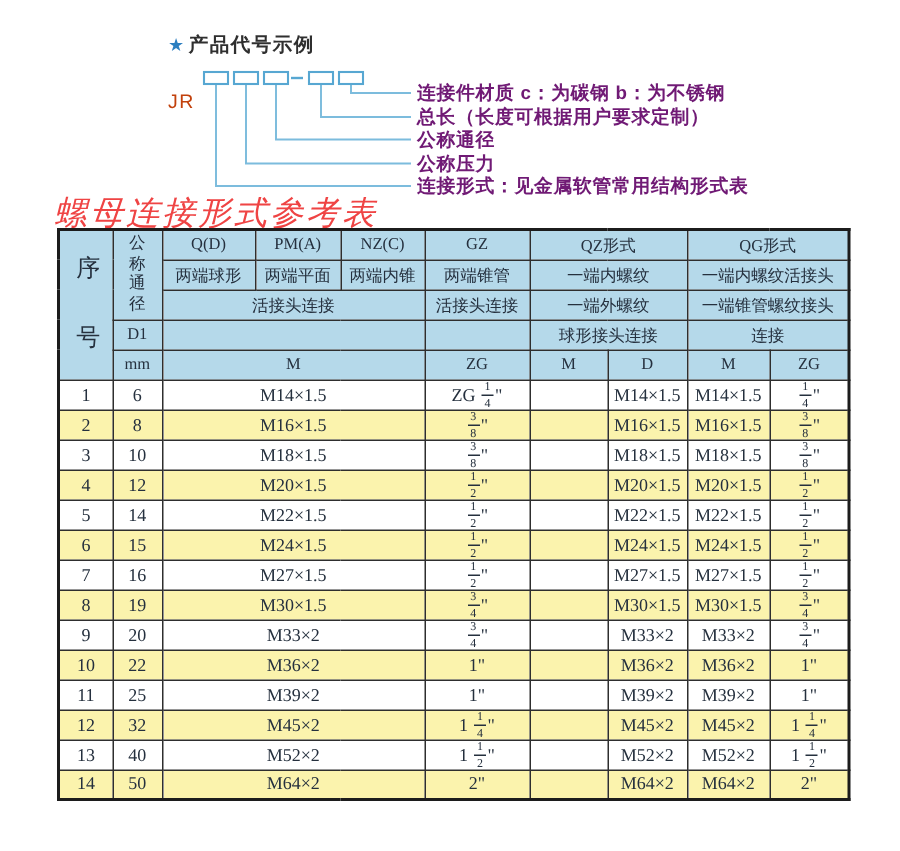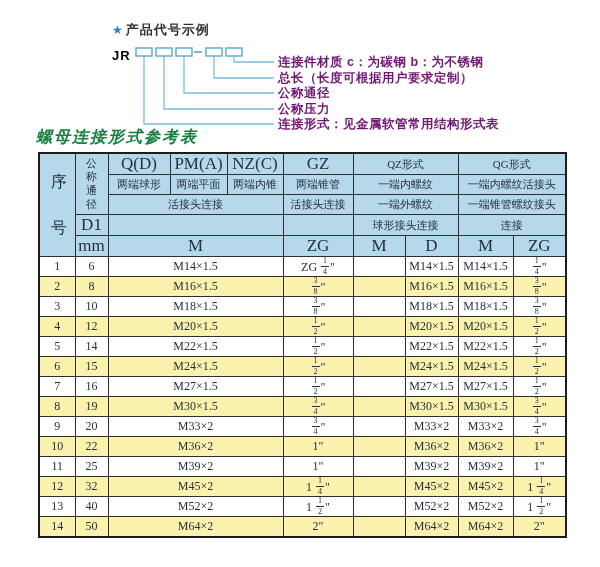--- a/index.html
+++ b/index.html
@@ -12,34 +12,34 @@
   }
   *{box-sizing:border-box;margin:0;padding:0;}
   body{background:#fff;font-family:"Liberation Sans","DejaVu Sans",sans-serif;}
   .page{position:relative;width:600px;height:567px;background:#ffffff;overflow:hidden;}
 
   
   .diagram{position:absolute;left:0;top:0;width:488px;height:150px;}
   .diagram svg{position:absolute;left:0;top:0;}
   .d-caption{position:absolute;left:112px;top:21px;font-size:13px;font-weight:bold;color:#2f2f2f;letter-spacing:1px;}
   .d-caption .star{color:var(--star);margin-right:2px;font-size:12px;}
-  .jr{position:absolute;left:112px;top:48px;font-size:13px;font-weight:bold;color:#000000;letter-spacing:1px;}
+  .jr{position:absolute;left:112px;top:60px;font-size:13px;font-weight:normal;color:#c2410c;letter-spacing:1px;}
   .d-label{position:absolute;left:278px;height:16px;line-height:16px;font-size:12.5px;font-weight:bold;color:#701a75;white-space:nowrap;letter-spacing:0.5px;}
 
   
   .tbl-title{position:absolute;left:36px;top:127px;font-family:"Liberation Serif","DejaVu Serif",serif;
-    font-size:16px;font-weight:bold;font-style:italic;color:#15803d;letter-spacing:2px;}
+    font-size:22px;font-weight:normal;font-style:italic;color:#ef4444;letter-spacing:2px;}
 
   
   table{position:absolute;left:38px;top:152px;width:527px;border-collapse:collapse;table-layout:fixed;
     font-family:"Liberation Serif","DejaVu Serif",serif;color:#25303e;}
   td{border:1px solid var(--border);text-align:center;vertical-align:middle;padding:0;overflow:hidden;height:20px;}
   table{border:2px solid #1c1c1c;}
   thead td{background:var(--header-bg);font-size:11px;}
-  thead td.lat{font-size:17px;}
+  thead td.lat{font-size:11px;}
   tbody td{background:#fff;font-size:12px;}
   tbody tr.alt td{background:var(--alt-row-bg);}
   .vtext{width:13px;margin:0 auto;word-break:break-all;line-height:1.25;font-size:11px;}
   .vtext2{width:13px;margin:0 auto;word-break:break-all;line-height:2.9;font-size:16px;}
 
   
   .fr{display:inline-block;vertical-align:-0.42em;text-align:center;line-height:1;font-size:8px;margin:0 1px;}
   .fr b{display:block;font-weight:normal;border-bottom:1px solid currentColor;padding:0 2px 1px;}
   .fr i{display:block;font-style:normal;padding-top:1px;}
 </style>

